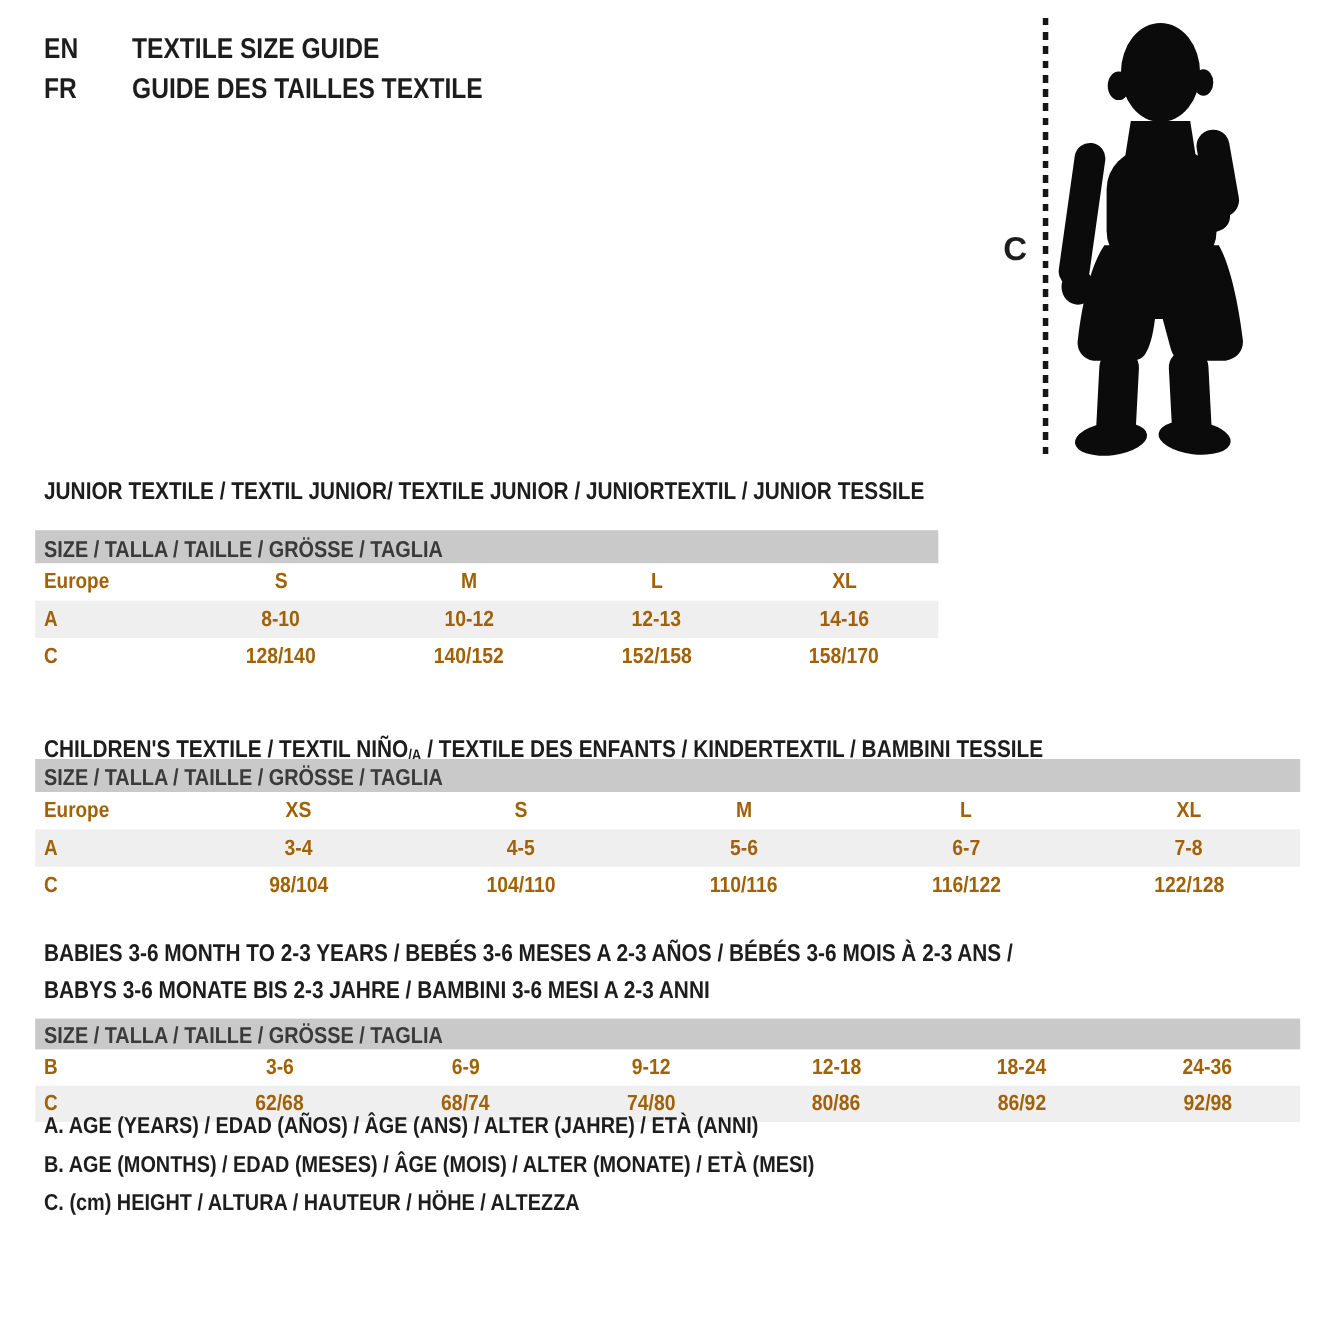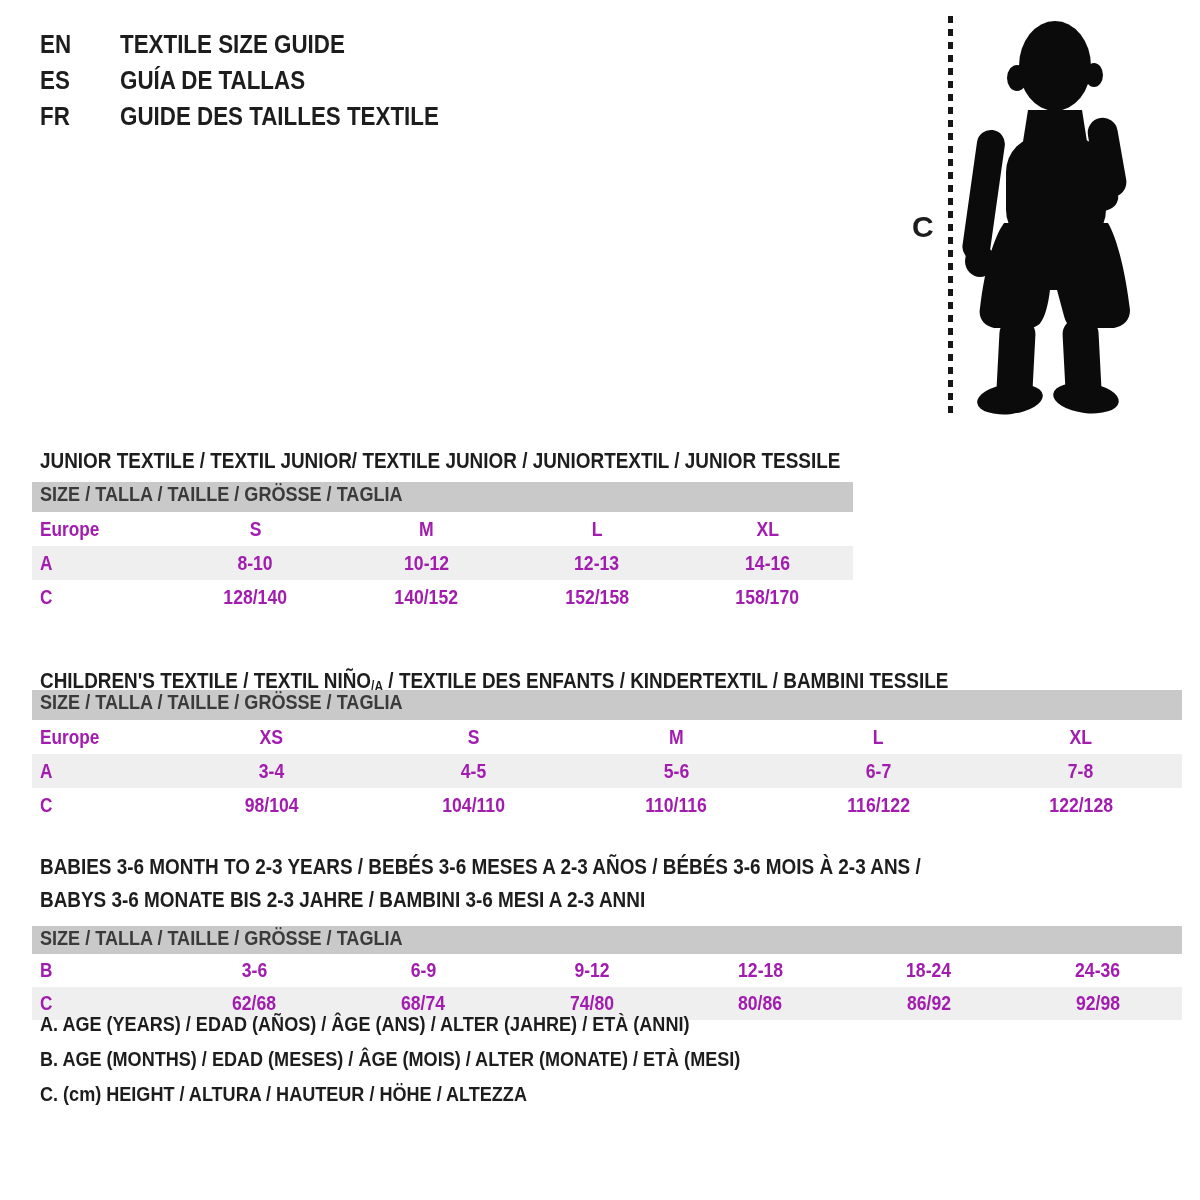--- a/index.html
+++ b/index.html
@@ -19,43 +19,39 @@
   
   .dash-line{position:absolute;left:948px;top:16px;width:5px;height:402px;
     background:repeating-linear-gradient(to bottom,#161616 0 7px,transparent 7px 13px);}
   .c-label{position:absolute;left:912px;top:210px;font-size:30px;font-weight:bold;}
   .baby{position:absolute;left:958px;top:18px;}
   
   .sec-title{position:absolute;left:40px;font-weight:bold;font-size:22px;}
   .sub{font-size:14px;vertical-align:-3px;font-weight:bold;}
   
   .sizetable{position:absolute;left:32px;}
-  .bar{height:30px;background:#c9c9c9;display:flex;align-items:flex-start;padding-left:8px;
+  .bar{height:30px;background:#c9c9c9;display:flex;align-items:flex-end;padding-left:8px;
     font-weight:bold;font-size:21px;color:#3a3a3a;}
-  .trow{display:flex;height:34px;align-items:center;font-weight:bold;font-size:20px;color:#a21caf;}
+  .trow{display:flex;height:34px;align-items:center;font-weight:bold;font-size:20px;color:#a16207;}
   .trow.alt{background:#efefef;}
   .c0{flex:0 0 130px;padding-left:8px;text-align:left;}
   .cc{flex:1;text-align:center;}
   
   .legend{position:absolute;left:40px;top:1006px;}
   .legend-line{height:35px;display:flex;align-items:center;font-weight:bold;font-size:21px;}
 </style>
 </head>
 <body>
 
 <div class="page">
 
   <div class="langs">
     <div class="lang-row">
       <span class="lang-code"><span class="cond">EN</span></span>
       <span class="cond">TEXTILE SIZE GUIDE</span>
-    </div>
-    <div class="lang-row">
-      <span class="lang-code"><span class="cond">ES</span></span>
-      <span class="cond">GUÍA DE TALLAS</span>
     </div>
     <div class="lang-row">
       <span class="lang-code"><span class="cond">FR</span></span>
       <span class="cond">GUIDE DES TAILLES TEXTILE</span>
     </div>
   </div>
 
   <div class="dash-line"></div>
   <div class="c-label">C</div>
   <svg class="baby" width="178" height="402" viewBox="0 0 178 402">
@@ -71,21 +67,21 @@
       <rect x="118" y="165" width="42" height="26" rx="13" transform="rotate(-20 150 178)"></rect>
       <ellipse cx="120" cy="190" rx="13" ry="14"></ellipse>
       <path d="M46 205 L150 205 C160 222 168 258 172 292 C172 302 166 308 156 310 L118 310 C112 310 108 306 106 298 L99 272 L92 272 C90 288 87 298 83 304 C80 309 74 310 68 310 L36 310 C26 308 20 300 22 290 C26 256 34 222 46 205 Z"></path>
       <rect x="42" y="300" width="36" height="85" rx="16" transform="rotate(3 60 305)"></rect>
       <rect x="104" y="300" width="36" height="85" rx="16" transform="rotate(-3 122 305)"></rect>
       <ellipse cx="52" cy="381" rx="33" ry="15" transform="rotate(-7 52 381)"></ellipse>
       <ellipse cx="128" cy="380" rx="33" ry="15" transform="rotate(7 128 380)"></ellipse>
     </g>
   </svg>
 
-  <div class="sec-title" style="top:448px;">
+  <div class="sec-title" style="top:434px;">
     <span class="cond">JUNIOR TEXTILE / TEXTIL JUNIOR/ TEXTILE JUNIOR / JUNIORTEXTIL / JUNIOR TESSILE</span>
   </div>
   <div class="sizetable" style="top:482px;width:821px;">
     <div class="bar">
       <span class="cond">SIZE / TALLA / TAILLE / GRÖSSE / TAGLIA</span>
     </div>
     <div class="trow">
       <div class="c0"><span class="cond">Europe</span></div>
       <div class="cc"><span class="condc">S</span></div>
       <div class="cc"><span class="condc">M</span></div>

